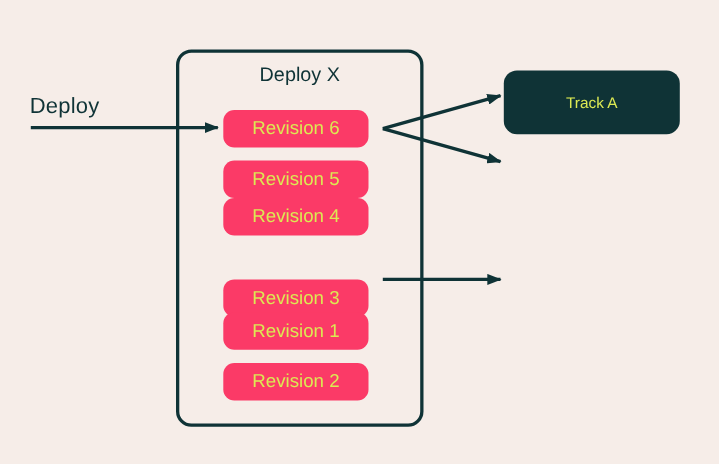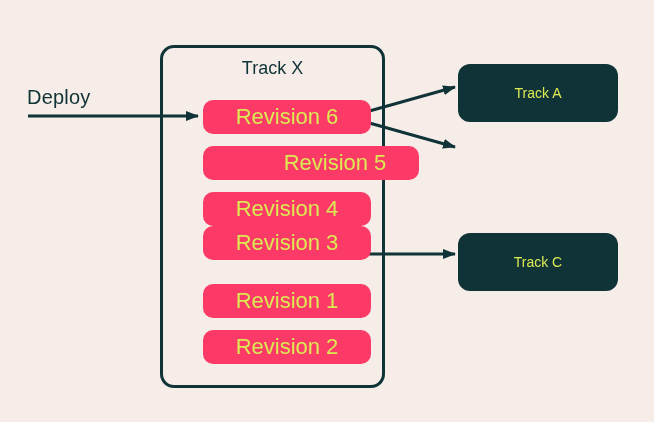--- a/index.html
+++ b/index.html
@@ -50,35 +50,35 @@
     left:160px;
     top:58px;
     width:225px;
     text-align:center;
     font-size:18px;
     color:var(--teal);
   }
   .revision{
     position:absolute;
     left:203px;
-    width:168px;
+    width:132px;
     height:34px;
     background:var(--pink);
     border-radius:10px;
     color:var(--yellow);
-    font-size:22px;
+    font-size:17px;
     display:flex;
     align-items:center;
     justify-content:center;
     cursor:pointer;
   }
   .rev-0{top:100px;}
-  .rev-1{top:146px;padding-left:48px;}
-  .rev-2{top:192px;text-align:right;}
-  .rev-3{top:226px;}
+  .rev-1{top:146px;}
+  .rev-2{top:180px;text-align:right;}
+  .rev-3{top:254px;}
   .rev-4{top:284px;}
   .rev-5{top:330px;}
   .track{
     position:absolute;
     left:458px;
     width:160px;
     height:58px;
     background:var(--teal);
     border-radius:12px;
     color:var(--yellow);
@@ -106,25 +106,24 @@
       </marker>
     </defs>
     <line x1="28" y1="116" x2="198" y2="116" stroke="#0F3336" stroke-width="3" marker-end="url(#ah)"></line>
     <line x1="348" y1="117" x2="455" y2="87" stroke="#0F3336" stroke-width="3" marker-end="url(#ah)"></line>
     <line x1="348" y1="117" x2="455" y2="147" stroke="#0F3336" stroke-width="3" marker-end="url(#ah)"></line>
     <line x1="348" y1="254" x2="455" y2="254" stroke="#0F3336" stroke-width="3" marker-end="url(#ah)"></line>
   </svg>
 
   <div class="engine-box"></div>
 
-  <div class="engine-title">Track X</div>
+  <div class="engine-title">Deploy X</div>
 
   <div class="revision rev-0">Revision 6</div>
   <div class="revision rev-1">Revision 5</div>
   <div class="revision rev-2">Revision 4</div>
   <div class="revision rev-3">Revision 3</div>
   <div class="revision rev-4">Revision 1</div>
   <div class="revision rev-5">Revision 2</div>
 
   <div class="track track-0">Track A</div>
-  <div class="track track-2">Track C</div>
 
 </div>
 
 </body></html>

